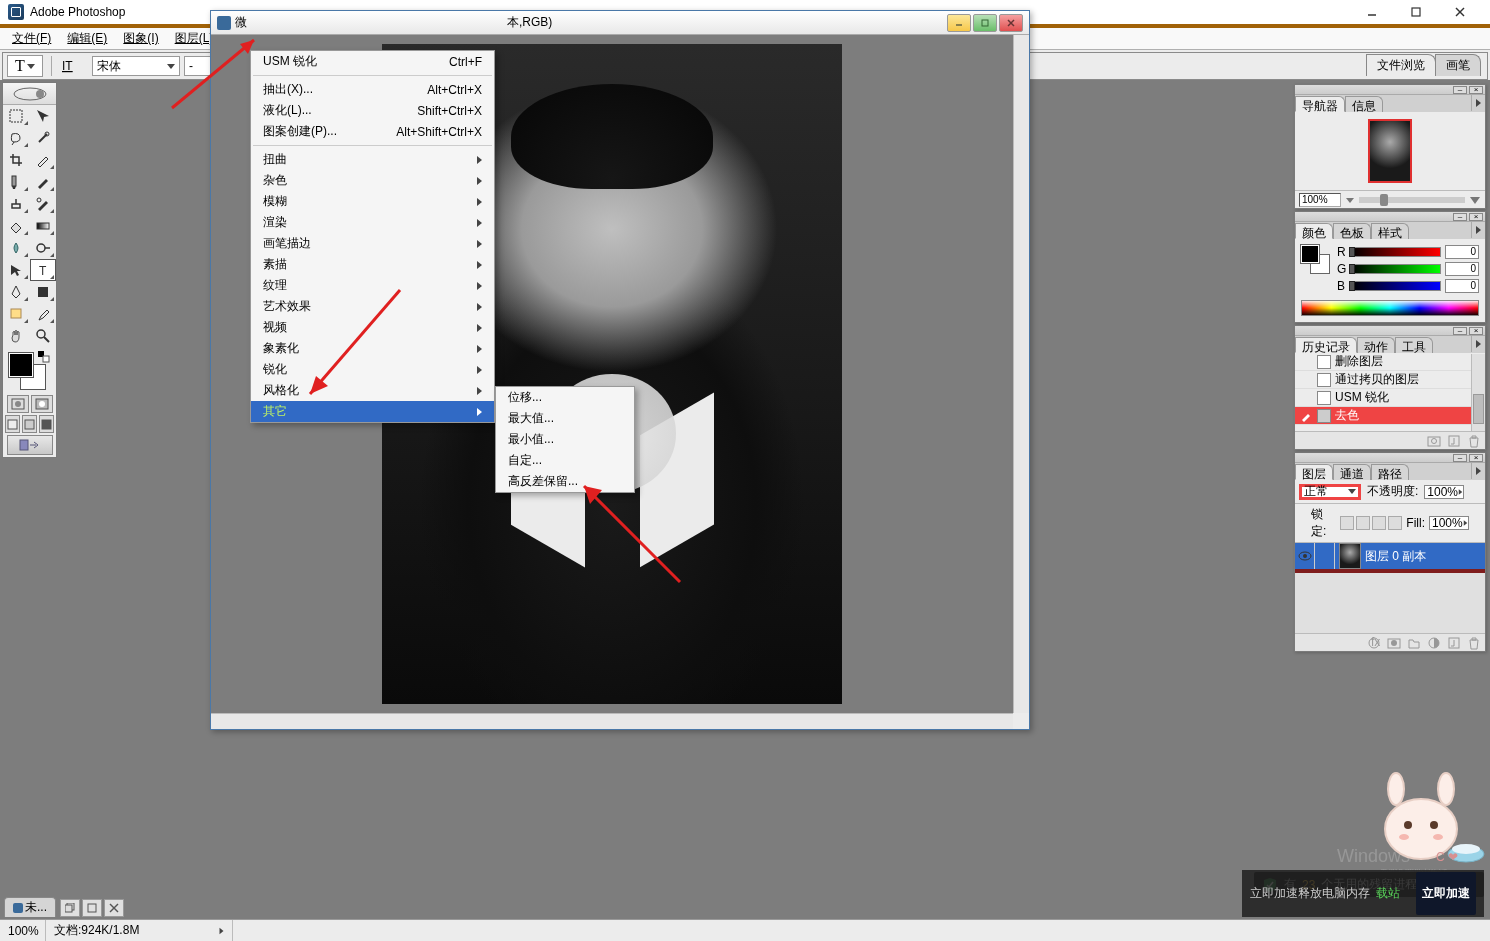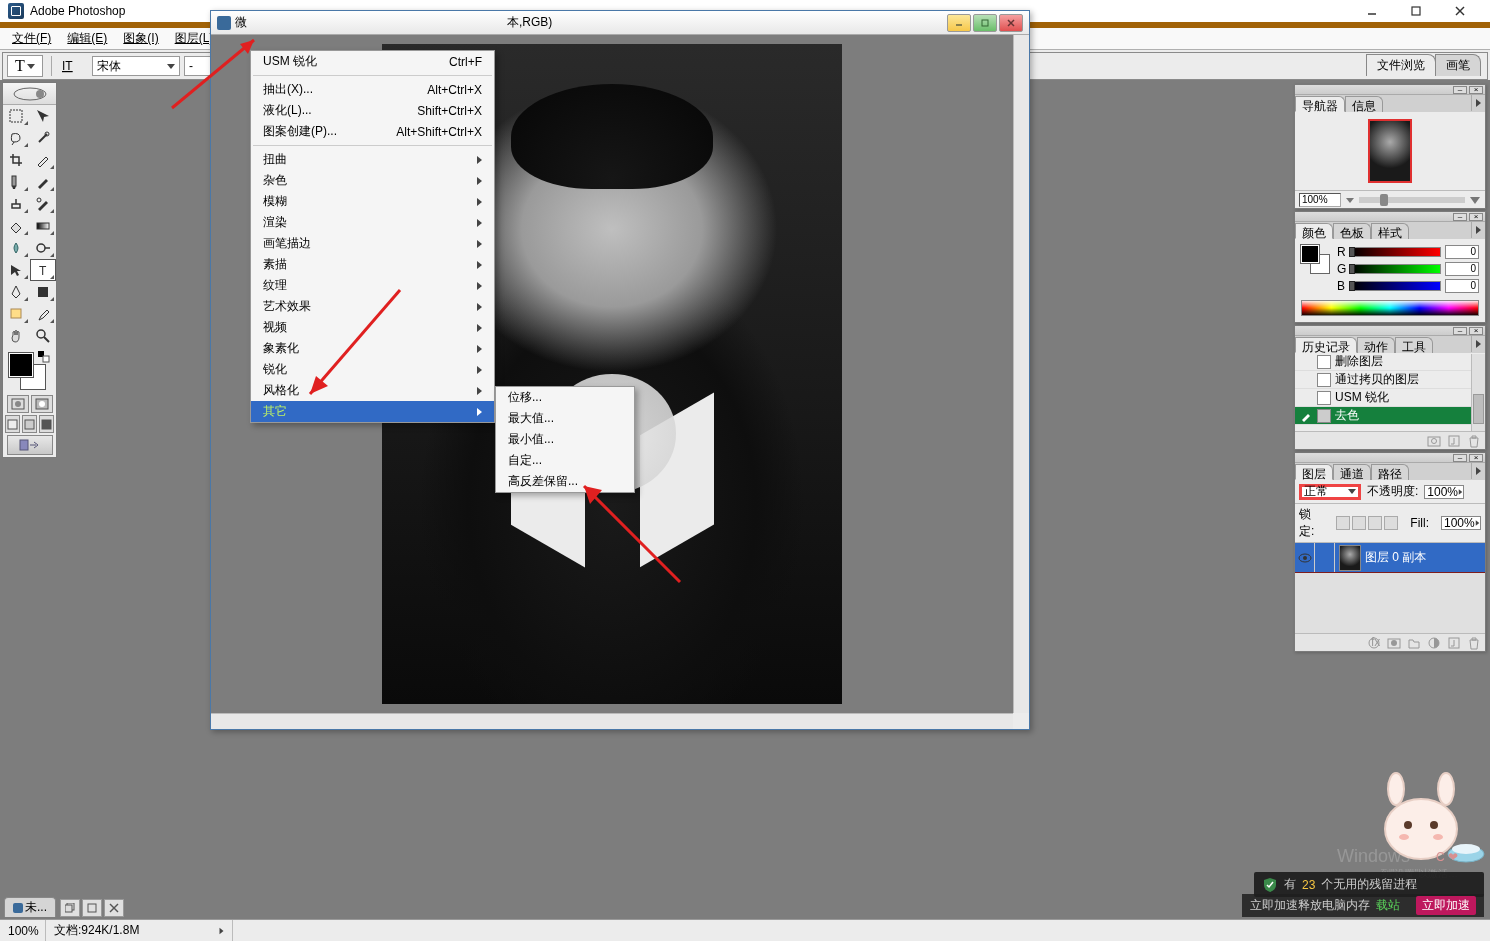--- a/index.html
+++ b/index.html
@@ -1,19 +1,19 @@
 <!DOCTYPE html>
 <html><head>
 <meta charset="utf-8">
 <style>
 * { margin: 0; padding: 0; box-sizing: border-box; font-family: "Microsoft YaHei", SimSun, sans-serif; font-size: 12px; }
 body { background: #ececec; overflow: hidden; width: 1490px; height: 941px; }
 
 
-.titlebar { height: 28px; background: #fff; display: flex; align-items: center; padding: 0 8px; border-bottom: 6px solid #a16207; }
+.titlebar { height: 28px; background: #fff; display: flex; align-items: center; padding: 0 8px; border-bottom: 4px solid #a16207; }
 .titlebar-icon { width: 16px; height: 16px; background: linear-gradient(135deg, #2a5a8a, #1c3c5c); border-radius: 2px; margin-right: 6px; position: relative; }
 .titlebar-icon::after { content: ""; position: absolute; inset: 3px; border: 1px solid #fff; border-radius: 1px; }
 .titlebar-text { flex: 1; }
 .win-controls { display: flex; }
 .win-btn { width: 44px; height: 28px; display: flex; align-items: center; justify-content: center; cursor: pointer; }
 
 
 .menubar { height: 22px; background: #f9f9f9; display: flex; align-items: center; padding: 0 4px; border-bottom: 1px solid #b0b0b0; }
 .menu-item { padding: 2px 8px; cursor: pointer; }
 .menu-item.active { background: #cde6f7; border: 1px solid #7da2ce; padding: 1px 7px; }
@@ -116,56 +116,56 @@
 .grad-r { background: linear-gradient(to right, #000, #f00); }
 .grad-g { background: linear-gradient(to right, #000, #0f0); }
 .grad-b { background: linear-gradient(to right, #000, #00f); }
 .num-input { width: 34px; height: 14px; border: 1px solid #888; background: #fff; text-align: right; padding: 0 2px; font-size: 10px; }
 .spectrum { height: 16px; margin-top: 4px; background: linear-gradient(to right, red, yellow, lime, cyan, blue, magenta, red); border: 1px solid #888; position: relative; }
 .spectrum::before { content:""; position:absolute; inset:0; background: linear-gradient(to bottom, rgba(255,255,255,0.9), transparent 50%, rgba(0,0,0,0.9)); }
 
 
 .history-body { height: 78px; overflow: hidden; }
 .history-row { height: 18px; display: flex; align-items: center; padding: 0 4px; gap: 4px; border-bottom: 1px solid #ddd; }
-.history-row.sel { background: #15803d; color: #fff; }
+.history-row.sel { background: #ef4444; color: #fff; }
 .history-icon { width: 14px; height: 14px; border: 1px solid #888; background: #fff; }
 .history-scrollbar { position: absolute; right: 0; top: 28px; bottom: 18px; width: 14px; background: #e0e0e0; border-left: 1px solid #bbb; }
 .history-scrollbar .thumb { position: absolute; left: 1px; right: 1px; top: 40px; height: 30px; background: #bdbdbd; border: 1px solid #9a9a9a; }
 .panel-footer { height: 18px; border-top: 1px solid #bbb; display: flex; justify-content: flex-end; align-items: center; padding: 0 4px; gap: 6px; background: #e5e5e5; }
 .footer-icon { width: 14px; height: 14px; opacity: 0.6; }
 
 
 .layers-controls { padding: 3px 4px; display: flex; align-items: center; gap: 6px; border-bottom: 1px solid #bbb; }
 .blend-select { width: 62px; height: 16px; border: 3px solid #ef4444; background: #fff; padding: 0 2px; display: flex; justify-content: space-between; align-items: center; font-size: 11px; }
 .pct-input { width: 40px; height: 14px; border: 1px solid #888; background: #fff; text-align: right; padding: 0 2px; font-size: 10px; display: flex; align-items: center; justify-content: space-between; }
-.lock-row { padding: 2px 4px; display: flex; align-items: center; gap: 12px; border-bottom: 1px solid #bbb; font-size: 11px; }
+.lock-row { padding: 2px 16px; display: flex; align-items: center; gap: 4px; border-bottom: 1px solid #bbb; font-size: 11px; }
 .lock-icons { display: flex; gap: 2px; }
 .lock-ic { width: 14px; height: 14px; border: 1px solid #aaa; background: #ddd; }
-.layer-row { height: 30px; display: flex; align-items: center; border-bottom: 1px solid #7f1d1d; }
+.layer-row { height: 30px; display: flex; align-items: center; border-bottom: 4px solid #7f1d1d; }
 .layer-row.sel { background: #316ac5; color: #fff; }
 .eye-col { width: 20px; display: flex; align-items: center; justify-content: center; border-right: 1px solid #ccc; height: 100%; }
 .link-col { width: 20px; border-right: 1px solid #ccc; height: 100%; }
 .layer-thumb { width: 22px; height: 26px; background: #222; margin: 0 4px; border: 1px solid #888; }
 .layer-thumb .mini-portrait { width:100%; height:100%; background: radial-gradient(circle at 50% 35%, #aaa, #1a1a1a 65%); }
 .layers-body { height: 90px; background: #e0e0e0; }
 
 
 .statusbar { position: absolute; left: 0; right: 0; bottom: 0; height: 22px; background: #ececec; border-top: 1px solid #999; display: flex; align-items: center; }
 .status-cell { padding: 0 8px; border-right: 1px solid #bbb; height: 100%; display: flex; align-items: center; }
 .status-zoom { width: 46px; }
 
 
 .doc-tabs { position: absolute; left: 4px; bottom: 24px; height: 20px; display: flex; align-items: flex-end; }
 .doc-tabs .dtab { padding: 1px 8px; background: #d5d5d5; border: 1px solid #888; border-bottom: none; border-radius: 4px 4px 0 0; margin-right: 2px; display: flex; align-items: center; gap: 2px; font-size: 11px; }
 .doc-tabs .dctl { width: 20px; height: 18px; border: 1px solid #999; background: #e0e0e0; margin-left: 2px; display: flex; align-items: center; justify-content: center; }
 
 
 .tray-overlay { position: absolute; right: 6px; bottom: 44px; width: 230px; background: rgba(20,20,20,0.85); color: #ccc; padding: 4px 8px; font-size: 11px; border-radius: 2px; display: flex; align-items: center; gap: 6px; }
 .tray-overlay2 { position: absolute; right: 6px; bottom: 24px; width: 242px; background: rgba(30,30,30,0.85); color: #ccc; padding: 2px 8px; font-size: 10px; display: flex; align-items: center; gap: 6px; text-align: center; }
-.green-btn { background: #be185d; color: #fff; padding: 1px 6px; border-radius: 2px; margin-left: auto; }
+.green-btn { background: #0f172a; color: #fff; padding: 13px 6px; border-radius: 2px; margin-left: auto; font-weight: bold; }
 .watermark-win { position: absolute; right: 80px; bottom: 74px; color: rgba(200,200,200,0.35); font-size: 18px; }
 .watermark-sub { position: absolute; right: 32px; bottom: 60px; color: rgba(200,200,200,0.35); font-size: 10px; }
 
 
 .mascot { position: absolute; right: 4px; bottom: 72px; width: 120px; height: 100px; }
 
 
 .tri-down { width: 0; height: 0; border-left: 4px solid transparent; border-right: 4px solid transparent; border-top: 5px solid #444; }
 .tri-right { width: 0; height: 0; border-top: 4px solid transparent; border-bottom: 4px solid transparent; border-left: 5px solid #444; }
 .tri-right-w { border-left-color: #fff; }

